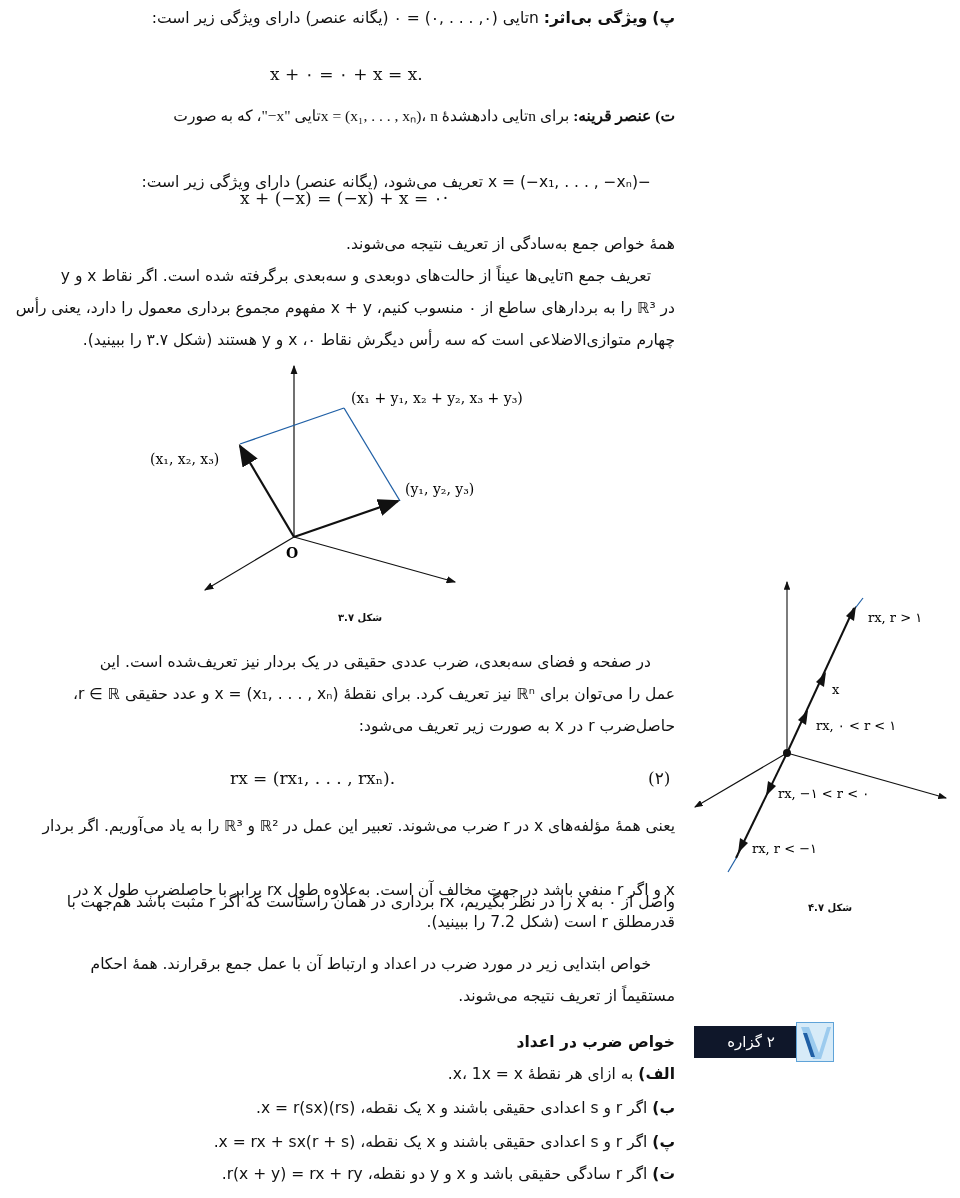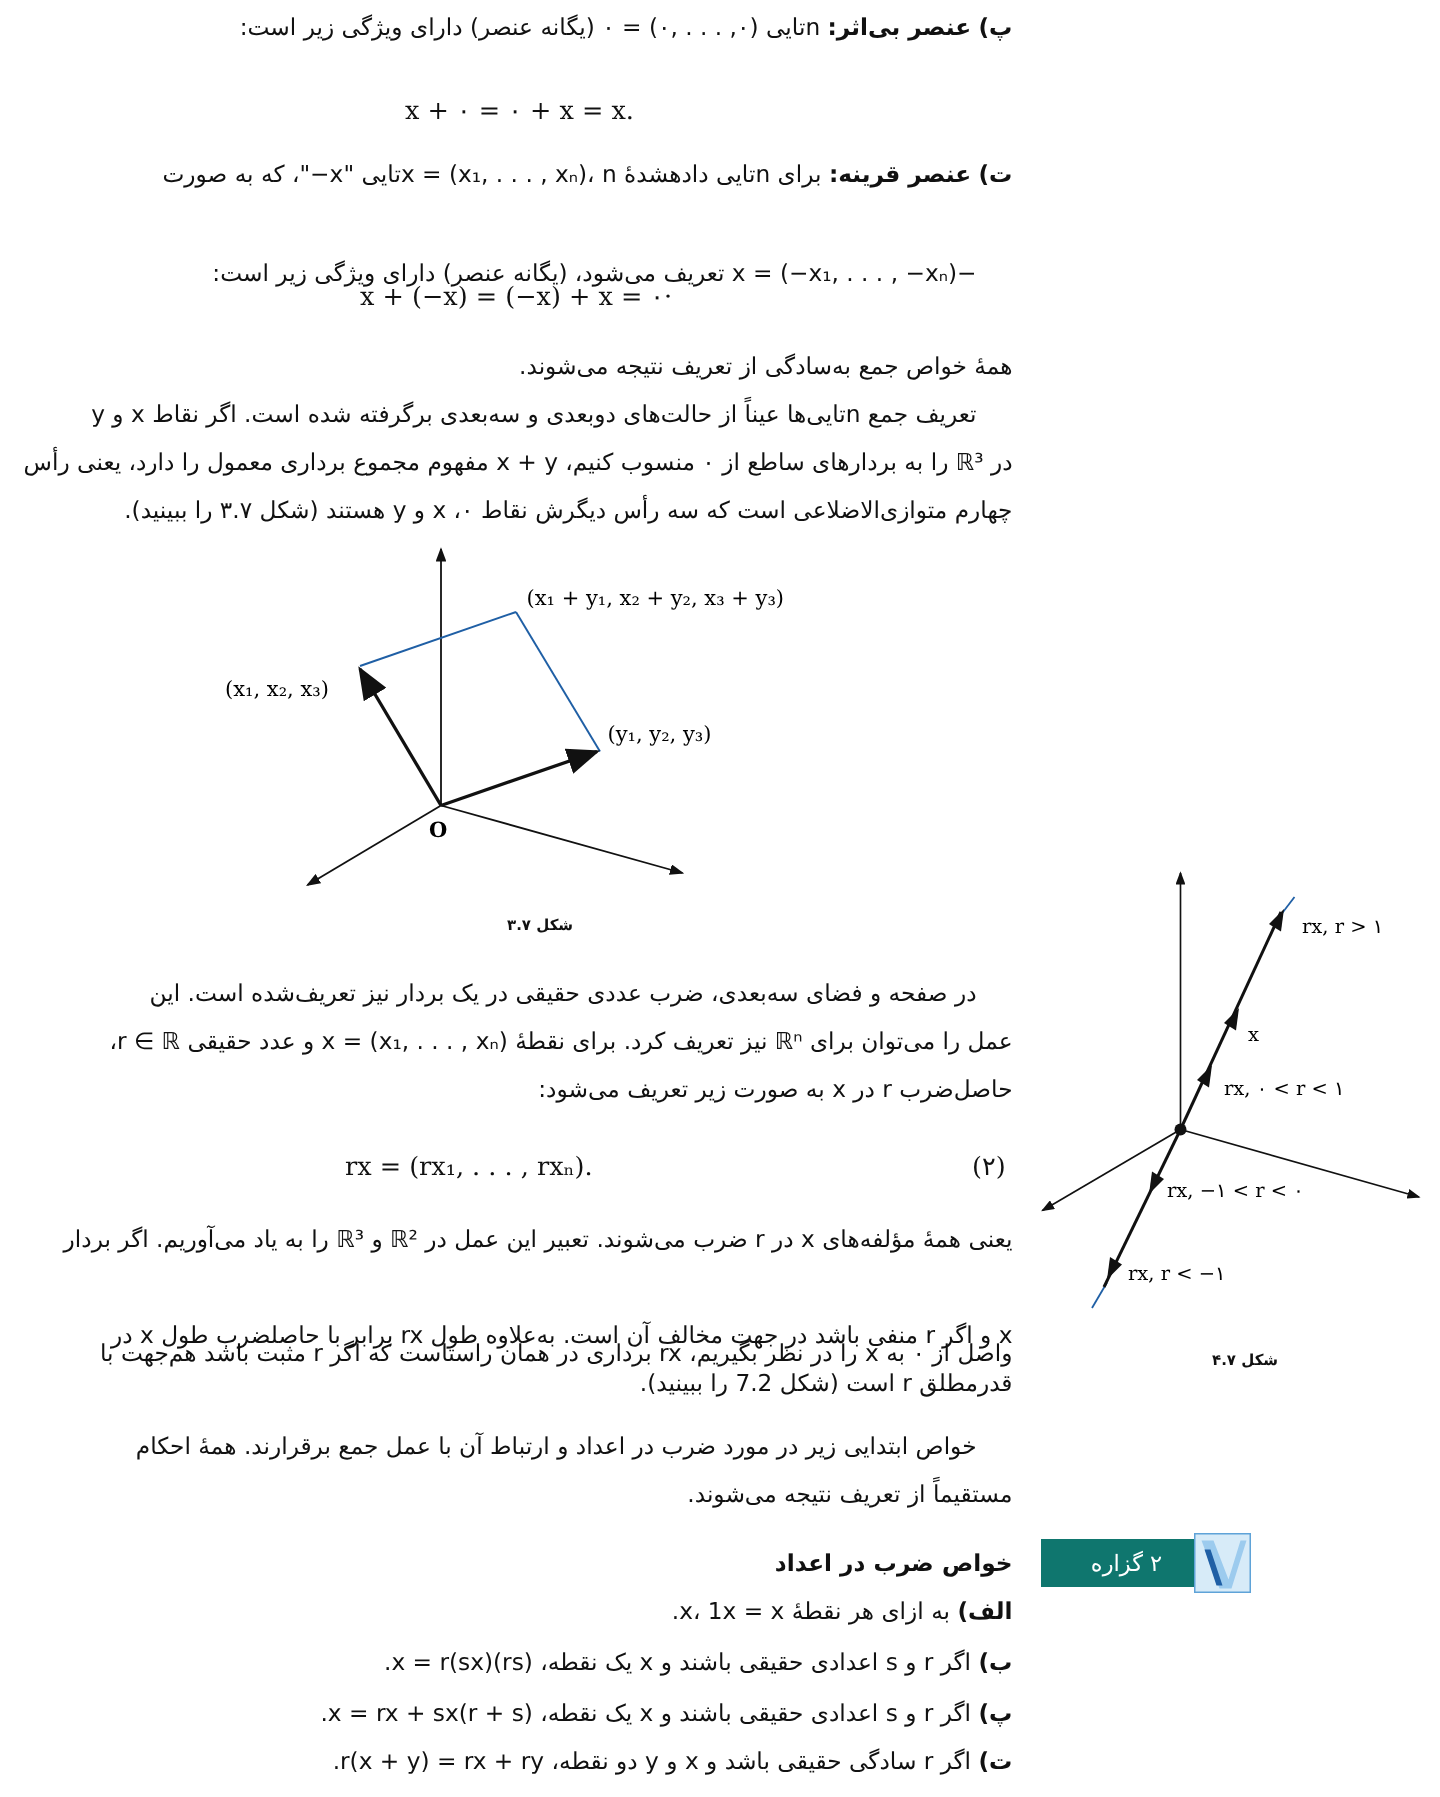--- a/index.html
+++ b/index.html
@@ -18,41 +18,41 @@
     position: absolute; font-family: "DejaVu Serif", serif;
     font-size: 17px; direction: ltr; white-space: nowrap;
   }
   .bold { font-weight: bold; }
   .caption {
     position: absolute; font-weight: bold; font-size: 10px; direction: rtl;
   }
   svg text { font-family: "DejaVu Serif", serif; }
   .badge {
     position: absolute; left: 694px; top: 1026px; width: 114px; height: 32px;
-    background: #0f766e; color: #fff; direction: rtl;
+    background: #0f172a; color: #fff; direction: rtl;
     font-size: 15px; line-height: 32px; text-align: center;
   }
   .badge-num {
     position: absolute; left: 796px; top: 1022px; width: 36px; height: 38px;
     border: 1px solid #5fa3d8; background: #d7ebf8;
   }
 </style>
 </head>
 <body>
 
 <div class="main">
 
   <div class="line" style="top:4px;">
     <span class="bold">پ)</span>
-    <span class="bold">عنصر بی‌اثر:</span>
+    <span class="bold">ویژگی بی‌اثر:</span>
     <span>nتایی (۰, . . . ,۰) = ۰ (یگانه عنصر) دارای ویژگی زیر است:</span>
   </div>
   <div class="center-eq" style="top:60px; left:230px;">x + ۰ = ۰ + x = x.</div>
 
-  <div class="line" style="top:102px;">
+  <div class="line" style="top:102px;font-family:Liberation Serif, serif;">
     <span class="bold">ت)</span>
     <span class="bold">عنصر قرینه:</span>
     <span>برای nتایی دادهشدهٔ x = (x₁, . . . , xₙ)، nتایی "x−"، که به صورت</span>
   </div>
   <div class="line" style="top:132px; right:24px;margin-top:36px;">−x = (−x₁, . . . , −xₙ) تعریف می‌شود، (یگانه عنصر) دارای ویژگی زیر است:</div>
   <div class="center-eq" style="top:184px; left:200px;">x + (−x) = (−x) + x = ۰·</div>
 
   <div class="line" style="top:230px;margin-left:24px;">همهٔ خواص جمع به‌سادگی از تعریف نتیجه می‌شوند.</div>
   <div class="line" style="top:262px; right:24px;">تعریف جمع nتایی‌ها عیناً از حالت‌های دوبعدی و سه‌بعدی برگرفته شده است. اگر نقاط x و y</div>
   <div class="line" style="top:294px;">در ℝ³ را به بردارهای ساطع از ۰ منسوب کنیم، x + y مفهوم مجموع برداری معمول را دارد، یعنی رأس</div>

